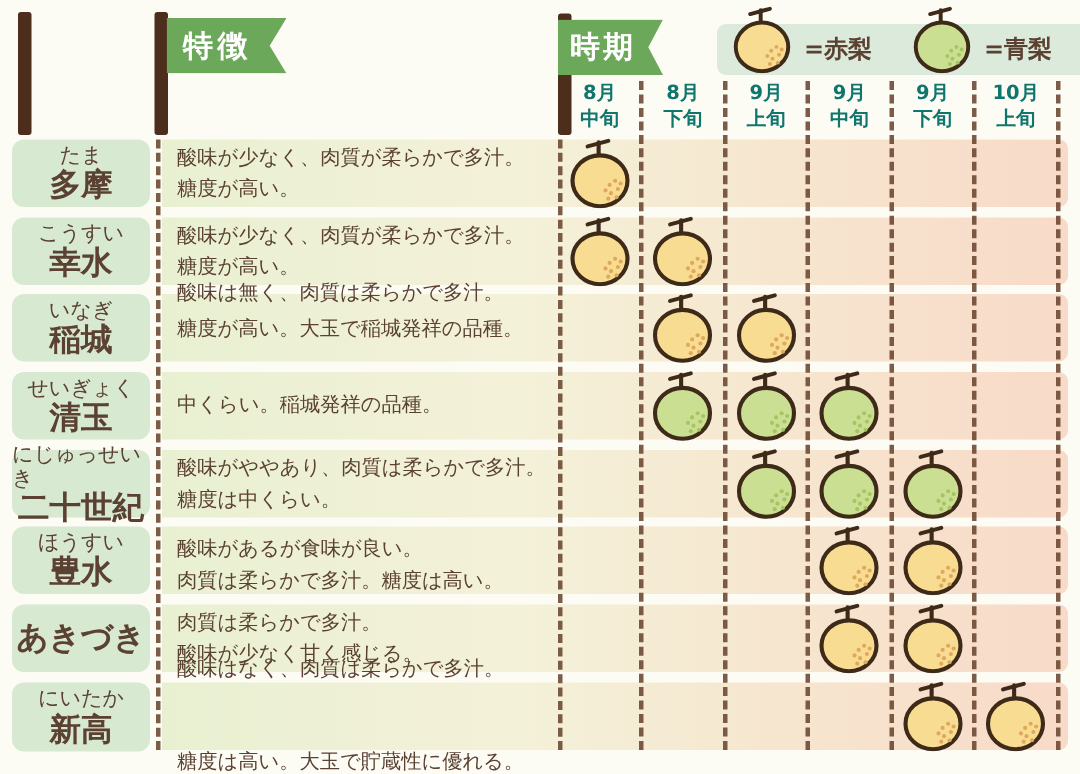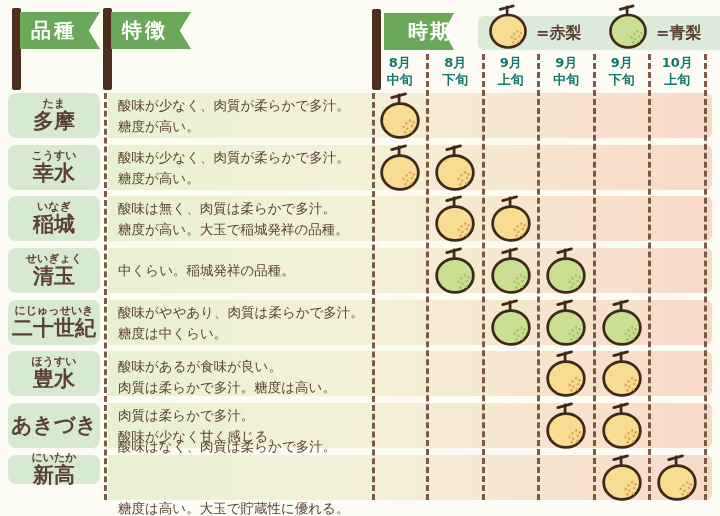--- a/index.html
+++ b/index.html
@@ -22,51 +22,48 @@
   .month-cell{
     position:absolute;top:53px;height:37px;display:flex;flex-direction:column;
     align-items:center;justify-content:center;line-height:1.25;
     font-size:13px;font-weight:bold;color:#0f766e;text-align:center;
   }
   .vline{position:absolute;width:0;border-left:3px dashed #6f4a35;opacity:.9;}
   .name-cell{
     position:absolute;left:8px;width:92px;background:#d8e9d2;border-radius:8px;
     display:flex;flex-direction:column;align-items:center;justify-content:center;
   }
-  .furigana{font-size:11px;font-weight:bold;line-height:1.15;}
+  .furigana{font-size:14px;font-weight:normal;line-height:1.15;}
   .vname{font-size:21px;font-weight:bold;line-height:1.1;white-space:nowrap;}
   .row-body{
     position:absolute;left:108px;width:604px;border-radius:0 6px 6px 0;
     background:linear-gradient(90deg,#e9f0d2 0%,#f4f1d9 40%,#f6e7d0 65%,#f8dac8 100%);
   }
   .desc{
     position:absolute;left:118px;width:250px;display:flex;flex-direction:column;
     justify-content:center;font-size:13.5px;font-weight:500;line-height:1.55;color:#5b4132;
   }
   .desc div{white-space:nowrap;}
   .pear{position:absolute;width:44px;height:48px;}
   .pear svg,.legend-pear svg{display:block;width:100%;height:100%;}
 </style>
 </head>
 <body>
 
 <div id="app">
 
   <div class="pole" style="left:12px;top:8px;height:82px"></div>
-  <div class="flag" style="left:20px;top:12px;width:80px">
-    <span>品種</span>
-  </div>
 
   <div class="pole" style="left:103px;top:8px;height:82px"></div>
   <div class="flag" style="left:111px;top:12px;width:80px">
     <span>特徴</span>
   </div>
 
   <div class="pole" style="left:372px;top:9px;height:81px"></div>
-  <div class="flag" style="left:384px;top:13px;width:70px;padding-left:24px;letter-spacing:2px">
+  <div class="flag" style="left:372px;top:13px;width:70px;padding-left:8px;letter-spacing:2px">
     <span>時期</span>
   </div>
 
   <div class="legend-band"></div>
   <span class="legend-pear" style="left:487px" id="legend-red-pear">
       <svg viewBox="0 0 48 52" xmlns="http://www.w3.org/2000/svg">
     <path d="M15 7 L30 3" stroke="#3e2a18" stroke-width="3" stroke-linecap="round" fill="none"></path>
     <path d="M23 4 L23 13" stroke="#3e2a18" stroke-width="3" stroke-linecap="round" fill="none"></path>
     <ellipse cx="24" cy="32" rx="20" ry="18.5" fill="#f8dc92" stroke="#3e2a18" stroke-width="3"></ellipse>
     <circle cx="31" cy="35" r="1.5" fill="#e0a85c"></circle>
@@ -191,21 +188,21 @@
             <circle cx="39" cy="34" r="1.5" fill="#e0a85c"></circle>
           </svg>
         </div>
       </div>
       <div>
         <div class="name-cell" style="top: 196px; height: 45px; justify-content: center;">
           <div class="furigana">いなぎ</div>
           <div class="vname">稲城</div>
         </div>
         <div class="row-body" style="top: 196px; height: 45px;"></div>
-        <div class="desc" style="top: 196px; height: 45px;">
+        <div class="desc" style="top: 185px; height: 45px; justify-content: space-between;">
           <div>酸味は無く、肉質は柔らかで多汁。</div>
           <div>糖度が高い。大玉で稲城発祥の品種。</div>
         </div>
         <div class="pear" style="left: 433.25px; top: 194px;">
           <svg viewBox="0 0 48 52" xmlns="http://www.w3.org/2000/svg">
     <path d="M15 7 L30 3" stroke="#3e2a18" stroke-width="3" stroke-linecap="round" fill="none"></path>
     <path d="M23 4 L23 13" stroke="#3e2a18" stroke-width="3" stroke-linecap="round" fill="none"></path>
     <ellipse cx="24" cy="32" rx="20" ry="18.5" fill="#f8dc92" stroke="#3e2a18" stroke-width="3"></ellipse>
     <circle cx="31" cy="35" r="1.5" fill="#e0a85c"></circle>
             <circle cx="35" cy="32" r="1.5" fill="#e0a85c"></circle>
@@ -419,21 +416,21 @@
             <circle cx="37" cy="38" r="1.5" fill="#e0a85c"></circle>
             <circle cx="32" cy="41" r="1.5" fill="#e0a85c"></circle>
             <circle cx="28" cy="39" r="1.5" fill="#e0a85c"></circle>
             <circle cx="36" cy="44" r="1.5" fill="#e0a85c"></circle>
             <circle cx="30" cy="45" r="1.5" fill="#e0a85c"></circle>
             <circle cx="39" cy="34" r="1.5" fill="#e0a85c"></circle>
           </svg>
         </div>
       </div>
       <div>
-        <div class="name-cell" style="top: 455px; height: 29px;">
+        <div class="name-cell" style="top: 455px; height: 46px;">
           <div class="furigana">にいたか</div>
           <div class="vname">新高</div>
         </div>
         <div class="row-body" style="top: 455px; height: 45px;"></div>
         <div class="desc" style="top: 455px; height: 45px; gap: 41px;">
           <div>酸味はなく、肉質は柔らかで多汁。</div>
           <div>糖度は高い。大玉で貯蔵性に優れる。</div>
         </div>
         <div class="pear" style="left: 599.75px; top: 453px;">
           <svg viewBox="0 0 48 52" xmlns="http://www.w3.org/2000/svg">

